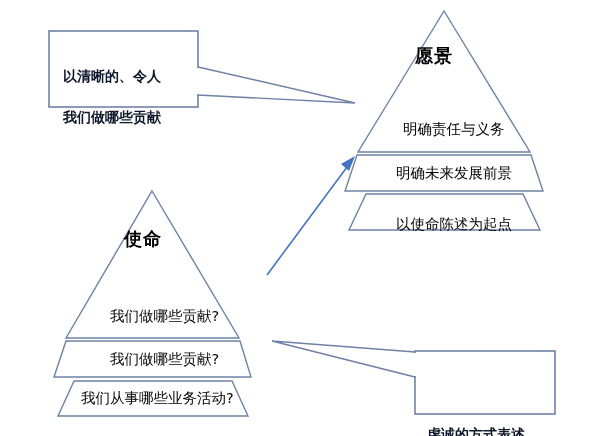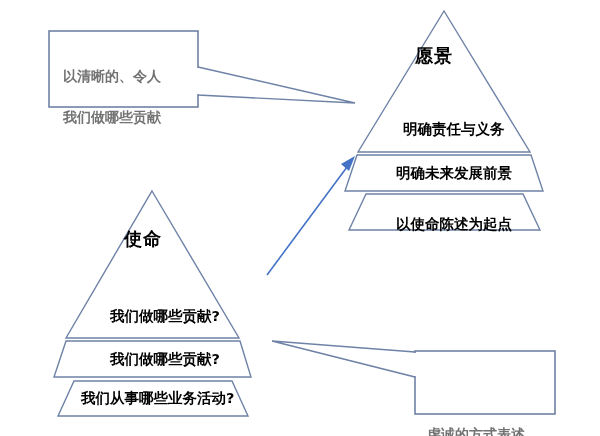--- a/index.html
+++ b/index.html
@@ -60,28 +60,28 @@
     white-space: nowrap;
     line-height: 1.25;
   }
   .pyramid-title {
     font-size: 18px;
     font-weight: bold;
     letter-spacing: 1px;
   }
   .tier-label {
     font-size: 14.5px;
-    font-weight: 700;
+    font-weight: 400;
     padding-left: 24px;
   }
   .callout-text {
     position: absolute;
     font-size: 14px;
     font-weight: 600;
-    color: #737373;
+    color: #0f172a;
     line-height: 1.45;
     white-space: pre-line;
   }
 </style>
 </head>
 <body>
 
 <div id="stage">
 
   <svg class="canvas" viewBox="0 0 600 436">

